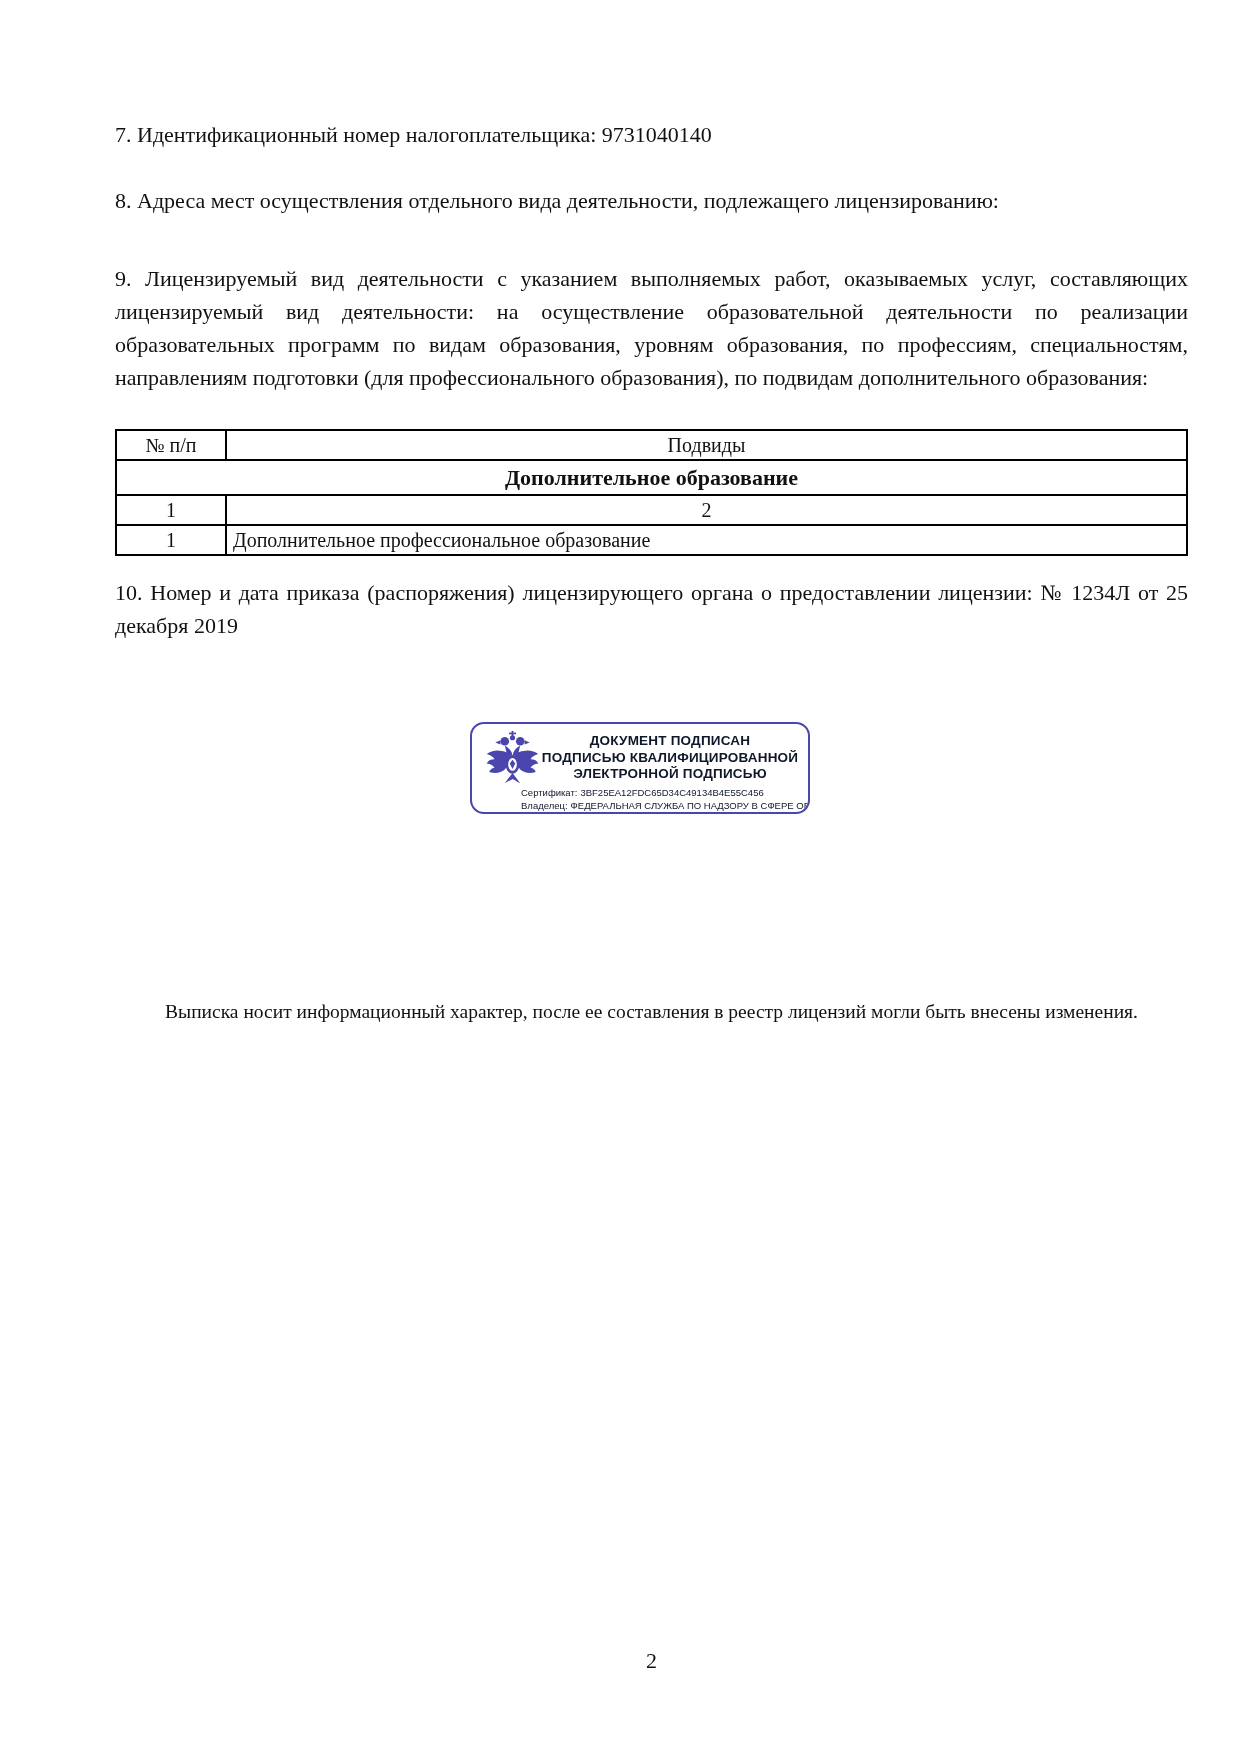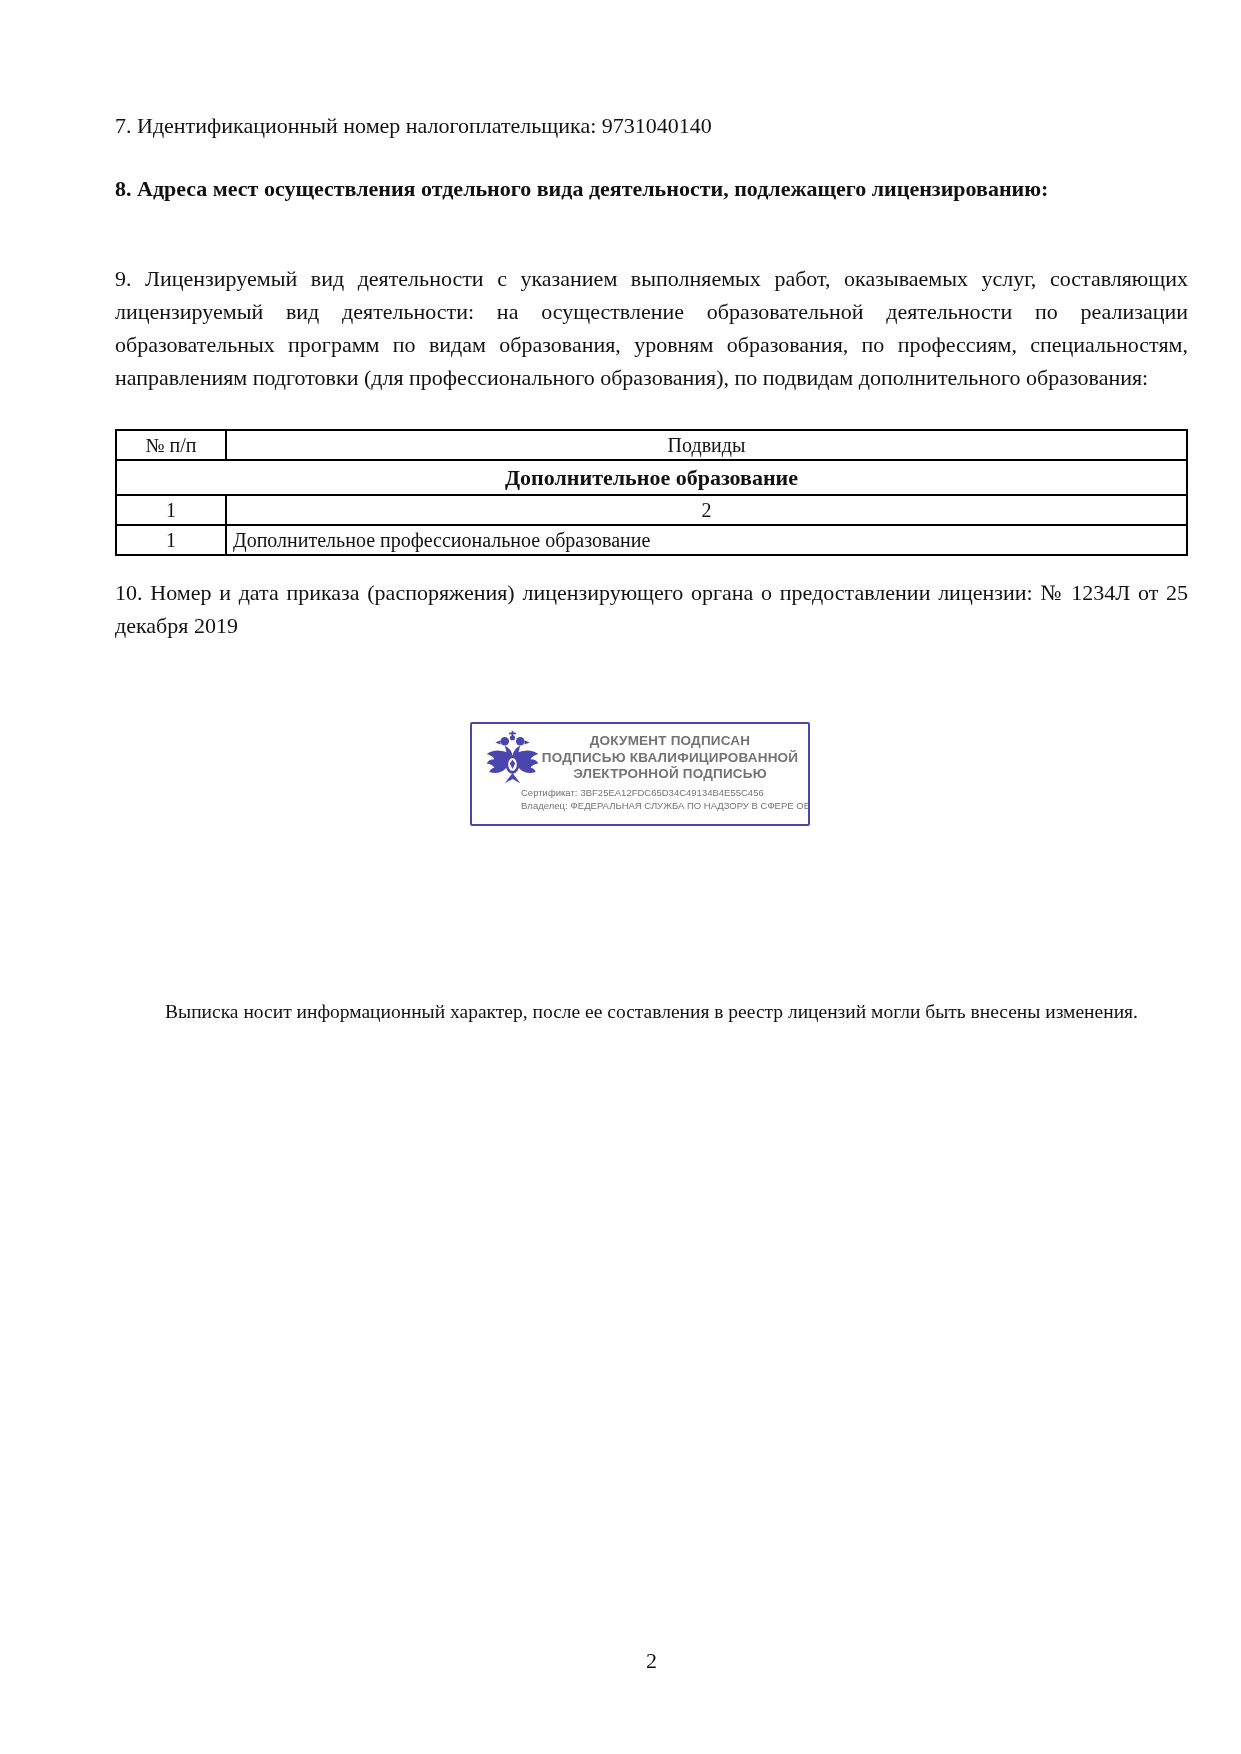--- a/index.html
+++ b/index.html
@@ -6,43 +6,43 @@
   .page{
     position:relative;width:1241px;height:1754px;margin:0 auto;
     background:#ffffff;color:#111;
     font-family:"Liberation Serif", serif;
     overflow:hidden;
   }
   .block{
     position:absolute;left:115px;width:1073px;
     font-size:22px;line-height:33px;
   }
-  .p7{top:109px;}
-  .p8{top:172px;font-weight:bold;}
+  .p7{top:118px;}
+  .p8{top:184px;}
   .p9{top:262px;text-align:justify;}
   .p10{top:576px;text-align:justify;}
 
   
   .table-wrap{top:429px;}
   table.subtypes{width:100%;border-collapse:collapse;table-layout:fixed;}
   table.subtypes td{
     border:2px solid #000;
     font-size:20px;line-height:24px;
     padding:2px 6px;text-align:center;vertical-align:middle;
     overflow:hidden;white-space:nowrap;
   }
   table.subtypes td.t-title{font-weight:bold;font-size:22px;height:29px;}
   table.subtypes col.c-num{width:110px;}
   table.subtypes td.t-left{text-align:left;}
 
   
   .stamp{
-    position:absolute;left:470px;top:722px;width:340px;height:104px;
-    box-sizing:border-box;border:2.5px solid #4a46ad;border-radius:2px;
-    background:#fff;color:#737373;
+    position:absolute;left:470px;top:722px;width:340px;height:92px;
+    box-sizing:border-box;border:2.5px solid #4a46ad;border-radius:14px;
+    background:#fff;color:#0f172a;
     font-family:"Liberation Sans", sans-serif;
     overflow:hidden;
   }
   .stamp-top{display:flex;align-items:flex-start;padding:6px 8px 0 13px;}
   .eagle{width:55px;height:55px;flex:none;}
   .stamp-titles{flex:1;text-align:center;font-weight:bold;font-size:13.5px;line-height:16.5px;padding-top:3px;letter-spacing:.2px;}
   .stamp-details{padding:2px 8px 0 12px;font-size:9.5px;line-height:12.8px;white-space:nowrap;margin-left:37px;}
   .stamp-details .lbl{margin-right:3px;}
 
   .footer-note{top:1000px;text-align:center;font-size:19.5px;line-height:24px;}

